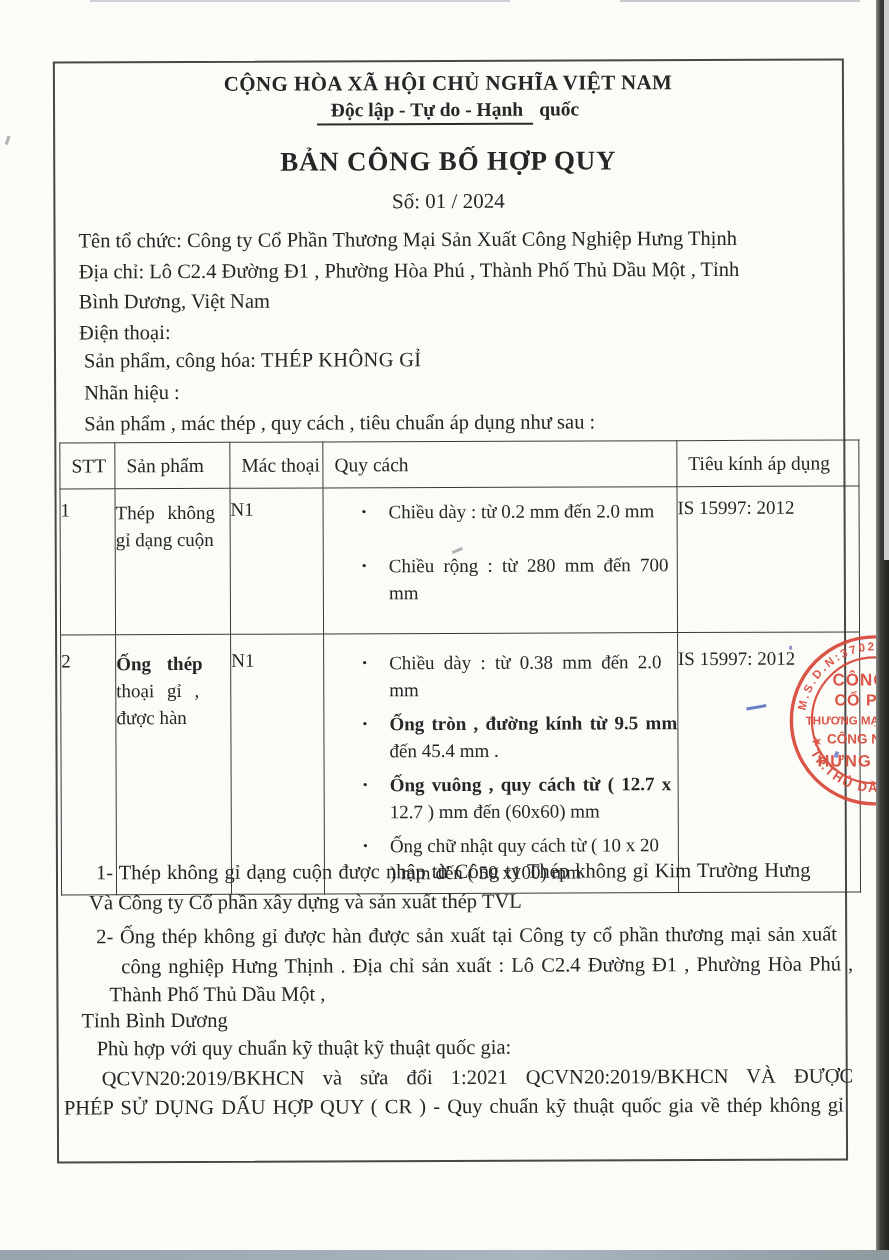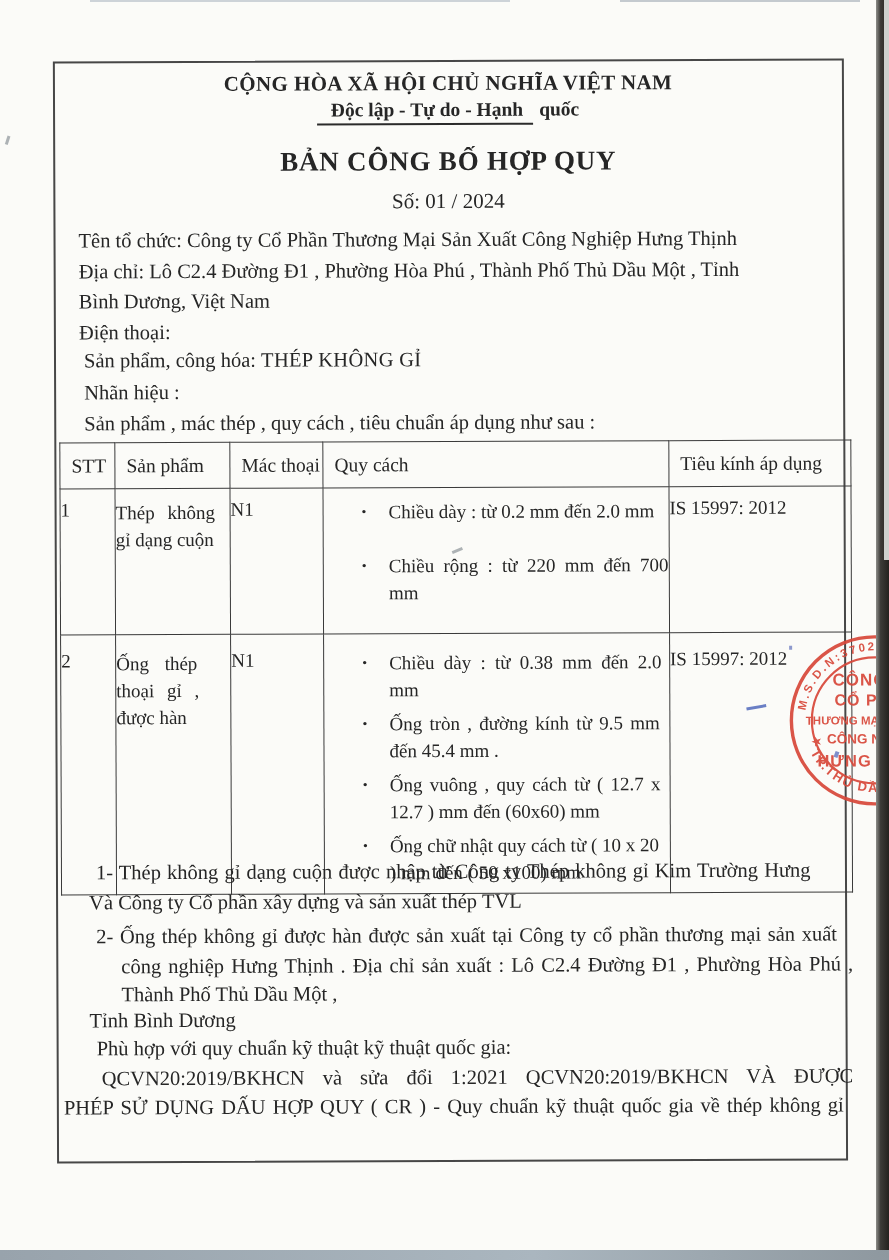--- a/index.html
+++ b/index.html
@@ -41,21 +41,21 @@
   tr.r1{height:88px;} tr.r2{height:242px;}
   td.stt{text-align:center;}
   td.prod{padding-left:12px;padding-right:10px;}
   td.prod .pl{white-space:nowrap;line-height:27px;}
   td.grade{text-align:center;}
   td.std{padding-left:12px;margin-left:12px;}
   .spec-item{display:flex;padding-left:38px;margin-bottom:26px;}
   tr.r2 .spec-item{margin-bottom:6px;}
   .bullet{width:27px;flex:0 0 27px;font-size:14px;line-height:27px;}
   .spec-lines div{white-space:nowrap;line-height:27.5px;}
-  .ws2{word-spacing:2.5px;} .ws4{word-spacing:4.5px;} .ws8{word-spacing:8px;} .ws10{word-spacing:11px;}
+  .ws2{word-spacing:2.5px;font-weight:bold;} .ws4{word-spacing:4.5px;} .ws8{word-spacing:8px;} .ws10{word-spacing:11px;font-weight:bold;}
   
   .note{font-size:20.5px;white-space:nowrap;}
   
   .stamp-ink{fill:#d8483a;}
   .stamp-ring{fill:none;stroke:#d8483a;}
   svg text{font-family:"Liberation Sans","DejaVu Sans",sans-serif;font-weight:bold;}
   
   .edge-right{left:876px;top:0;width:13px;height:1260px;
     background:linear-gradient(90deg,#8e8e8a 0,#3c3b38 35%,#24221f 100%);z-index:30;}
   .edge-right-light{left:884px;top:0;width:5px;height:560px;background:#cdd0ce;z-index:31;}
@@ -118,21 +118,21 @@
       <td>
         <div class="spec-item">
           <span class="bullet">•</span>
           <div class="spec-lines">
                 <div>Chiều dày : từ 0.2 mm đến 2.0 mm</div>
               </div>
         </div>
         <div class="spec-item">
           <span class="bullet">•</span>
           <div class="spec-lines">
-            <div class="ws4">Chiều rộng : từ 220 mm đến 700</div>
+            <div class="ws4">Chiều rộng : từ 280 mm đến 700</div>
             <div>mm</div>
           </div>
         </div>
       </td>
       <td class="std">IS 15997: 2012</td>
     </tr>
     <tr class="r2">
       <td class="stt">2</td>
       <td class="prod">
         <div class="pl ws10">Ống thép</div>
@@ -172,22 +172,22 @@
       </td>
       <td class="std">IS 15997: 2012</td>
     </tr>
   </tbody>
     </table>
 
   <div class="abs note" style="top:860px;left:95px;word-spacing:1px;">1-  Thép không gỉ dạng cuộn được nhập từ Công ty Thép không gỉ Kim Trường Hưng</div>
   <div class="abs note" style="top:890px;left:88px;">Và Công ty Cổ phần xây dựng và sản xuất thép TVL</div>
   <div class="abs note" style="top:924px;left:95px;word-spacing:1.5px;">2-  Ống thép không gỉ được hàn được sản xuất tại Công ty cổ phần thương mại sản xuất</div>
   <div class="abs note" style="top:954px;left:120px;word-spacing:2px;">công nghiệp Hưng Thịnh . Địa chỉ sản xuất : Lô C2.4 Đường Đ1 , Phường Hòa Phú ,</div>
-  <div class="abs note" style="top:982px;left:120px;text-align:center;">Thành Phố Thủ Dầu Một ,</div>
-  <div class="abs note" style="top:1008px;left:88px;">Tỉnh Bình Dương</div>
+  <div class="abs note" style="top:982px;left:108px;text-align:center;">Thành Phố Thủ Dầu Một ,</div>
+  <div class="abs note" style="top:1008px;left:80px;">Tỉnh Bình Dương</div>
   <div class="abs note" style="top:1036px;left:95px;">Phù hợp với quy chuẩn kỹ thuật kỹ thuật quốc gia:</div>
   <div class="abs note" style="top:1066px;left:100px;word-spacing:13px;">QCVN20:2019/BKHCN và sửa đổi 1:2021 QCVN20:2019/BKHCN VÀ ĐƯỢC</div>
   <div class="abs note" style="top:1095px;left:62px;word-spacing:2px;">PHÉP SỬ DỤNG DẤU HỢP QUY ( CR ) -  Quy chuẩn kỹ thuật quốc gia về thép không gỉ</div>
 
   <svg class="abs" style="left:779px;top:618px;width:98px;height:210px;opacity:.92;" viewBox="779 618 98 210">
     <defs>
       <path id="rimTop" d="M 804.5 722 A 70 70 0 0 1 944.5 722"></path>
       <path id="rimBottom" d="M 809 752 A 72 72 0 0 0 939.7 752"></path>
     </defs>
     <circle class="stamp-ring" cx="874.5" cy="722" r="83.5" stroke-width="3.4"></circle>

